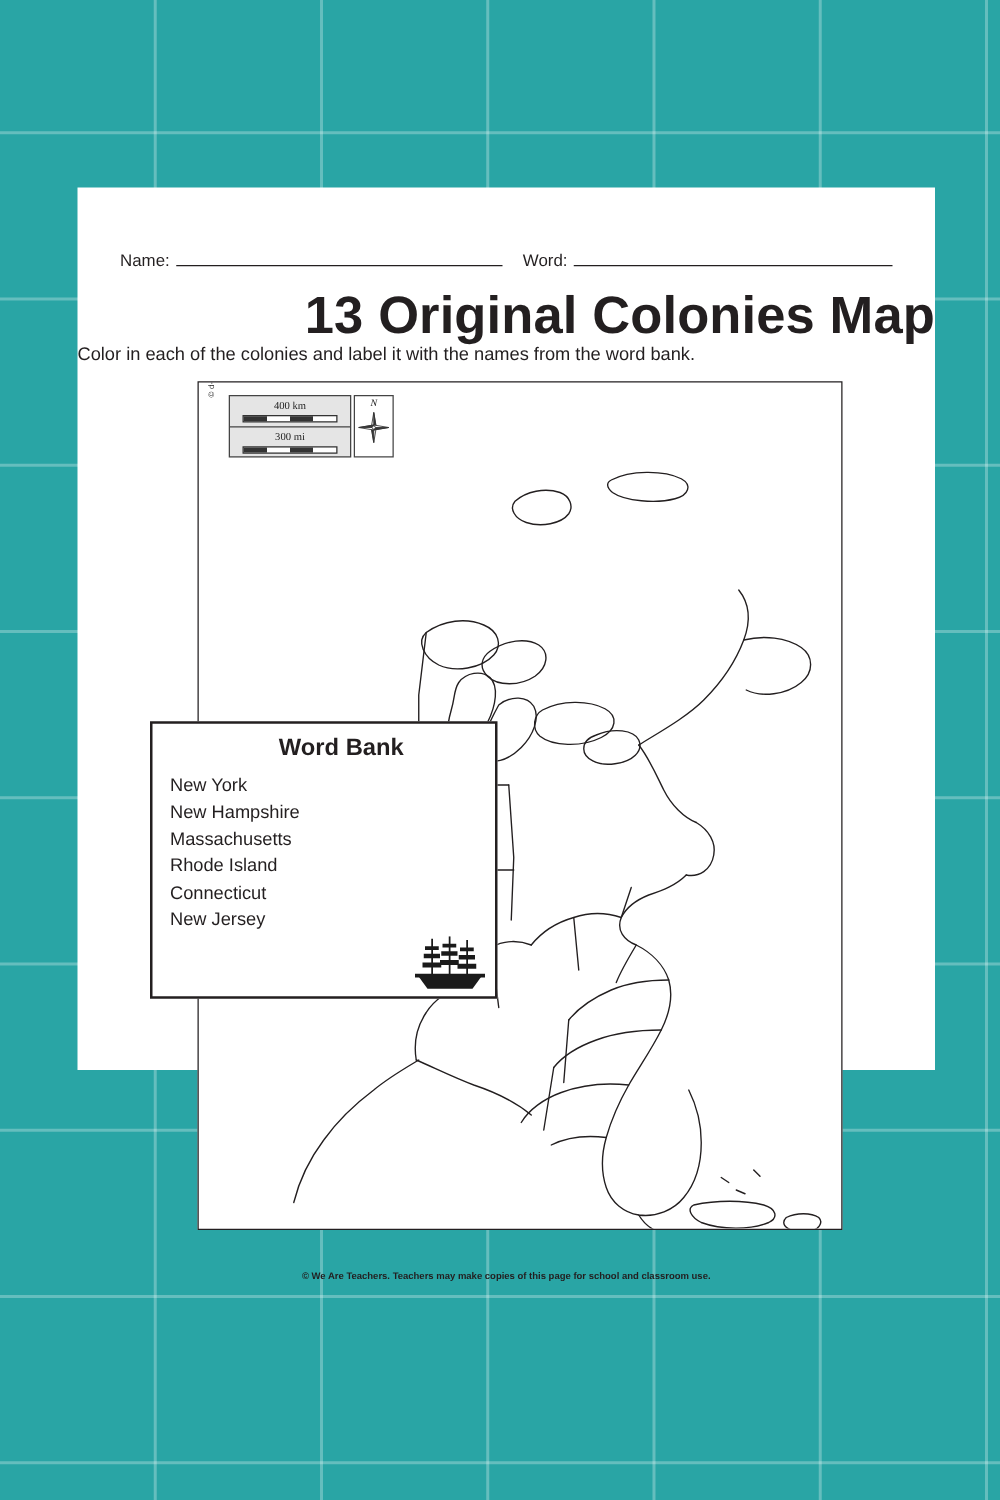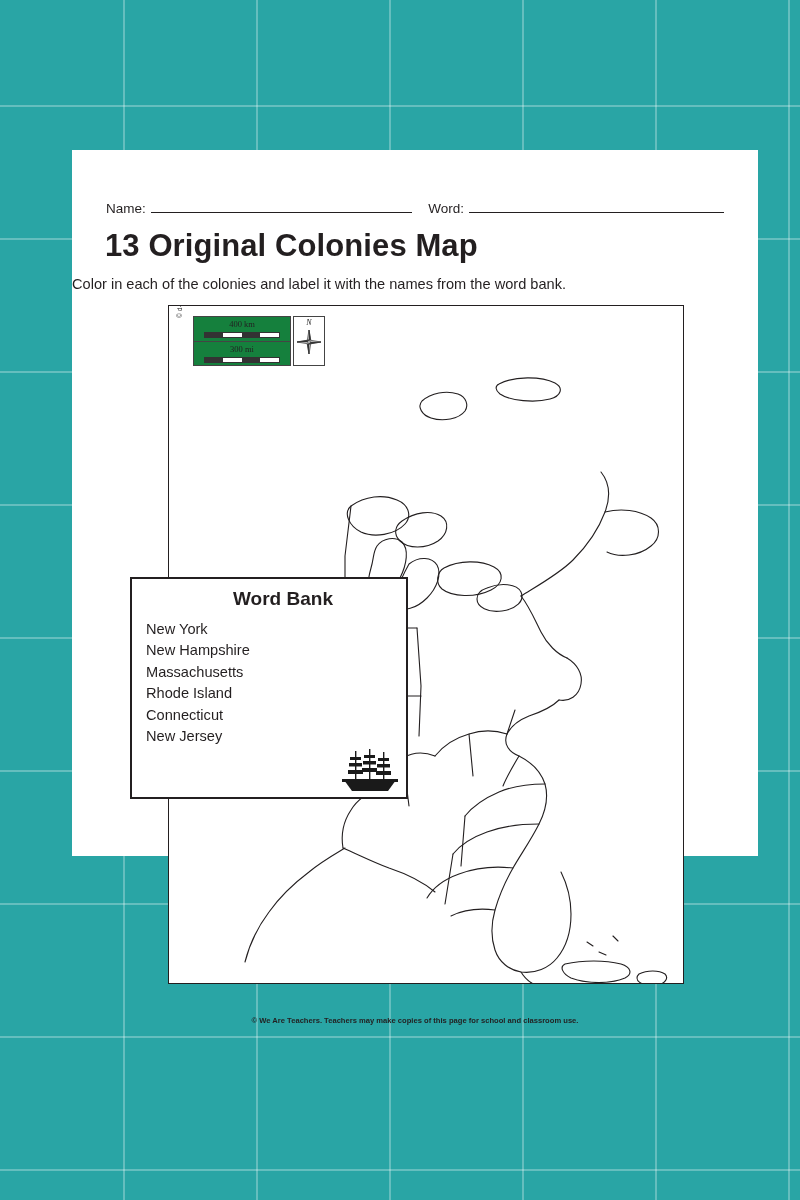--- a/index.html
+++ b/index.html
@@ -23,21 +23,21 @@
     background-image:
       linear-gradient(to right, rgba(255,255,255,0.28) 2px, transparent 2px),
       linear-gradient(to bottom, rgba(255,255,255,0.28) 2px, transparent 2px);
     background-size: 133px 133px;
     background-position: -10px -28px;
   }
 
   
   #worksheet {
     position: absolute;
-    left: 72px;
+    left: 62px;
     top: 150px;
     width: 686px;
     height: 706px;
     background: #ffffff;
     box-shadow: 0 0 0 0 rgba(0,0,0,0);
   }
 
   
   .namedate {
     position: absolute;
@@ -59,26 +59,25 @@
   }
   .nd-line.short { flex: 0 0 255px; }
   .nd-gap { width: 16px; }
 
   
   #title {
     position: absolute;
     left: 0;
     top: 78px;
     width: 100%;
-    text-align: left;
-    font-size: 31px;
+    text-align: right;
+    font-size: 42px;
     font-weight: bold;
     color: #231f20;
     letter-spacing: 0.1px;
-    padding-left: 33px;
   }
   #subtitle {
     position: absolute;
     left: 0;
     top: 126px;
     width: 100%;
     text-align: left;
     font-size: 14.6px;
     color: #231f20;
   }
@@ -97,21 +96,21 @@
   #map-svg { display: block; width: 100%; height: 100%; }
 
   
   #scale-block {
     position: absolute;
     left: 24px;
     top: 10px;
     width: 96px;
     height: 48px;
     border: 0.9px solid #444;
-    background: #15803d;
+    background: #e5e5e5;
     font-size: 8px;
     color: #222;
     text-align: center;
   }
   .scale-row { position: relative; height: 24px; }
   .scale-txt {
     position: absolute;
     left: 0; right: 0; top: 2px;
     font-size: 8.5px;
     font-family: "Liberation Serif", serif;

